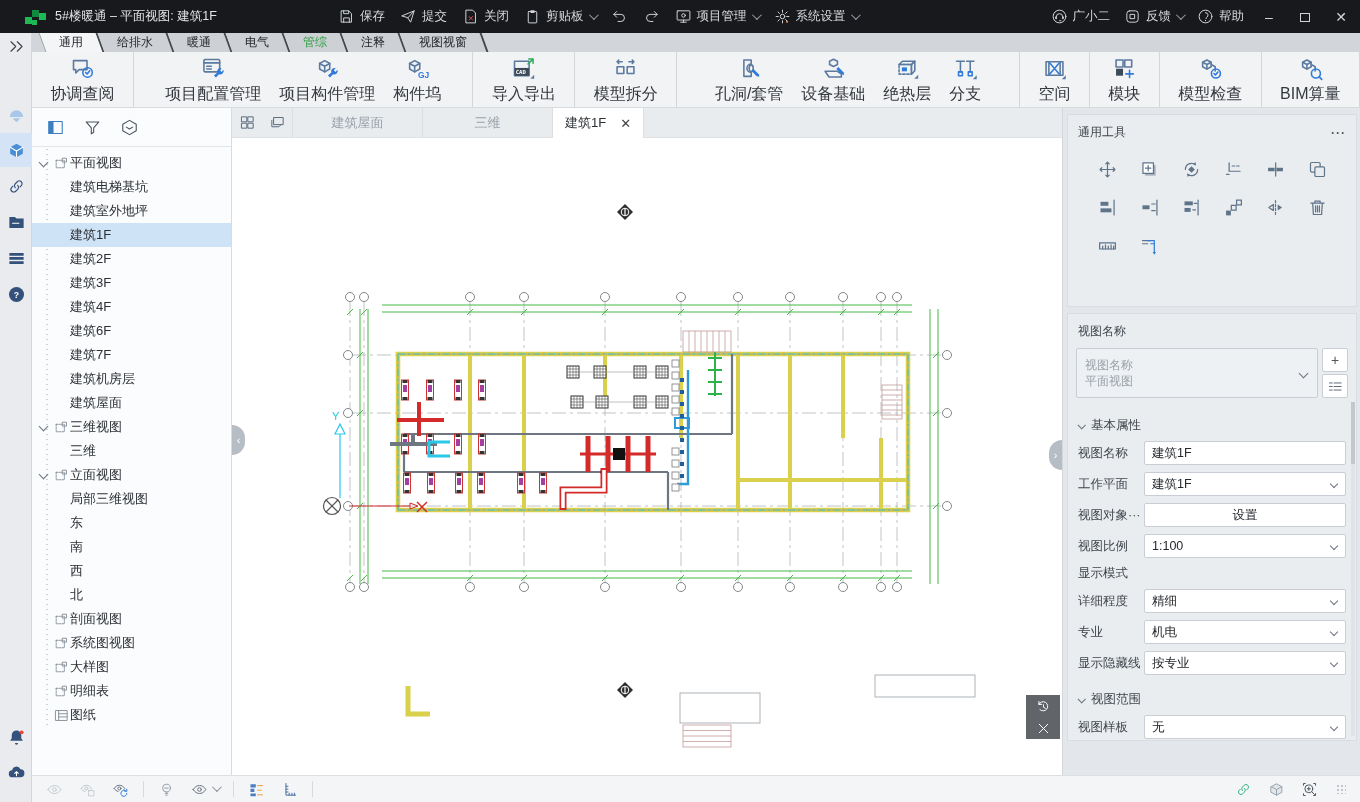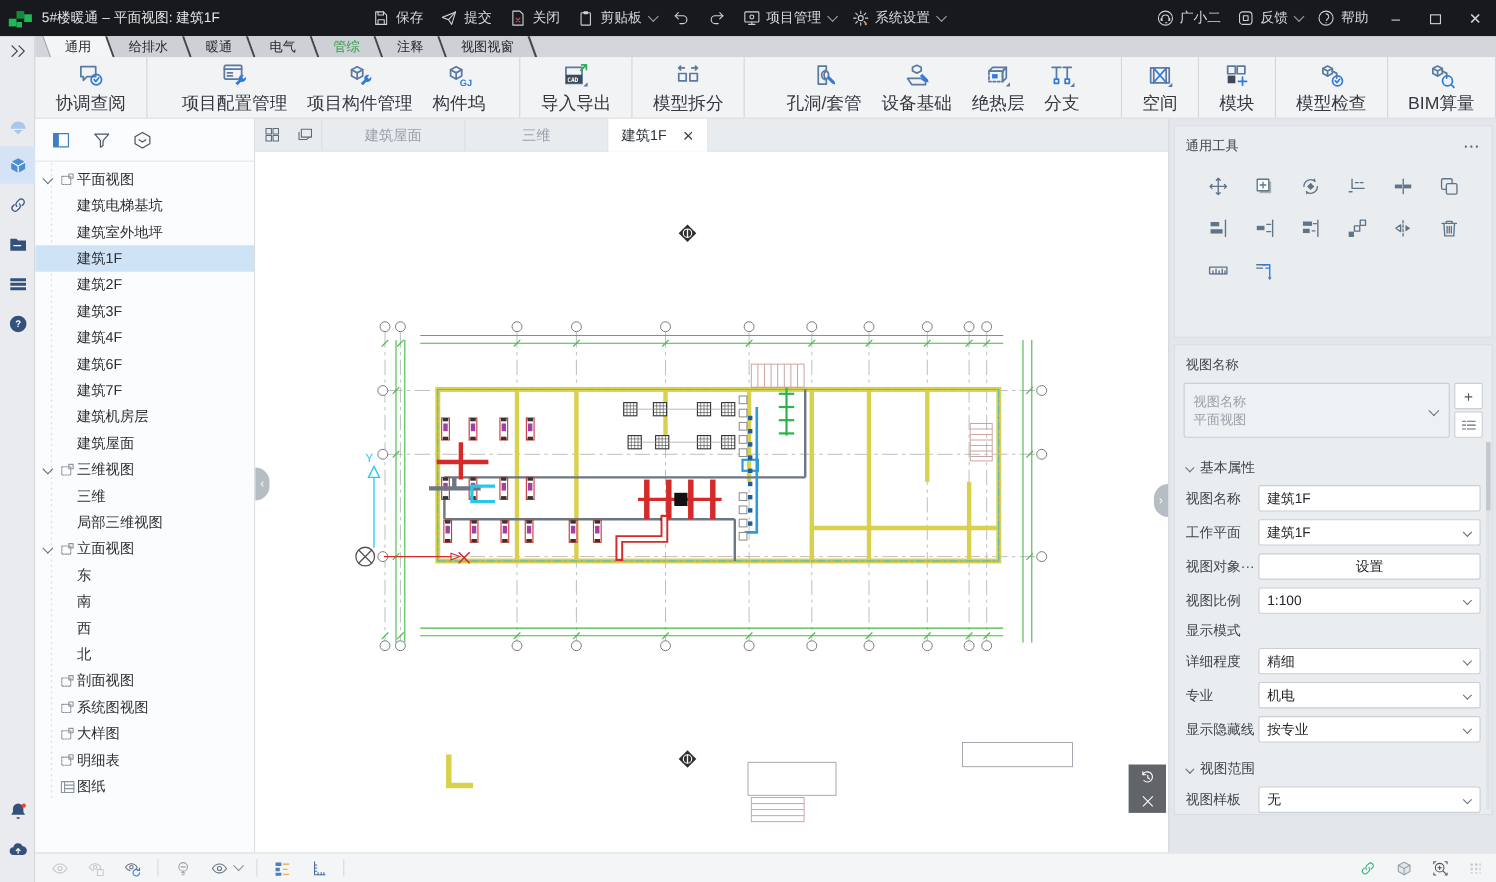--- a/index.html
+++ b/index.html
@@ -11,21 +11,21 @@
   .ic *{fill:none;stroke:currentColor;stroke-width:1.4;stroke-linecap:round;stroke-linejoin:round}
   .ic .f{fill:currentColor;stroke:none}
   .ic .a{stroke:#2f7bd9}.ic .af{fill:#2f7bd9;stroke:none}
   .ic .r{stroke:#d9534f}.ic .g{stroke:#2fae5a}.ic .o{stroke:#e8a33d}
   .ic .w{stroke:#fff}
   .ic .df{fill:#3d4a57;stroke:none}
   .ic text{stroke:none}
 
   
   #titlebar{position:absolute;left:0;top:0;width:1360px;height:33px;background:#17191d;display:flex;align-items:center;color:#d6d9dc}
-  .tb-left{display:flex;align-items:center;gap:8px;padding-left:8px}
+  .tb-left{display:flex;align-items:center;gap:8px;padding-left:25px}
   #logo{position:relative;width:22px;height:22px}
   #logo i{position:absolute;width:7px;height:7px;background:#1db954}
   #logo i:nth-child(1){left:0;top:11px}#logo i:nth-child(2){left:7px;top:4px;background:#128a3e}
   #logo i:nth-child(3){left:7px;top:14px;width:5px;height:5px}#logo i:nth-child(4){left:14px;top:7px}
   #tb-title{font-size:12.5px;color:#e3e5e7;white-space:nowrap}
   .tb-center{position:absolute;left:338px;display:flex;align-items:center;gap:15px;height:33px}
   .tb-right{position:absolute;right:8px;display:flex;align-items:center;gap:14px;height:33px}
   .tbtn{display:flex;align-items:center;gap:5px;background:none;border:none;color:#d6d9dc;font-size:12.5px;cursor:default;white-space:nowrap}
   .tbtn .ic{width:17px;height:17px;color:#cfd3d7}
   .chev{display:inline-block;width:7px;height:7px;border-right:1.4px solid #9aa0a6;border-bottom:1.4px solid #9aa0a6;transform:rotate(45deg) translateY(-2px)}
@@ -499,30 +499,30 @@
           <span class="tchev"></span>
           <svg class="ic" viewBox="0 0 24 24" style="width:17px;height:17px;color:#8b949d">
             <rect x="4.5" y="7.5" width="11.5" height="10.5" stroke-dasharray="2.2 1.6"></rect>
             <rect x="13.5" y="4.5" width="5.5" height="5.5"></rect>
           </svg>
           <span>三维视图</span>
         </div>
         <div class="trow leaf">
           <span>三维</span>
         </div>
-        <div class="trow leaf">
-          <span>局部三维视图</span>
-        </div>
         <div class="trow folder">
           <span class="tchev"></span>
           <svg class="ic" viewBox="0 0 24 24" style="width:17px;height:17px;color:#8b949d">
             <rect x="4.5" y="7.5" width="11.5" height="10.5" stroke-dasharray="2.2 1.6"></rect>
             <rect x="13.5" y="4.5" width="5.5" height="5.5"></rect>
           </svg>
           <span>立面视图</span>
+        </div>
+        <div class="trow leaf">
+          <span>局部三维视图</span>
         </div>
         <div class="trow leaf">
           <span>东</span>
         </div>
         <div class="trow leaf">
           <span>南</span>
         </div>
         <div class="trow leaf">
           <span>西</span>
         </div>

